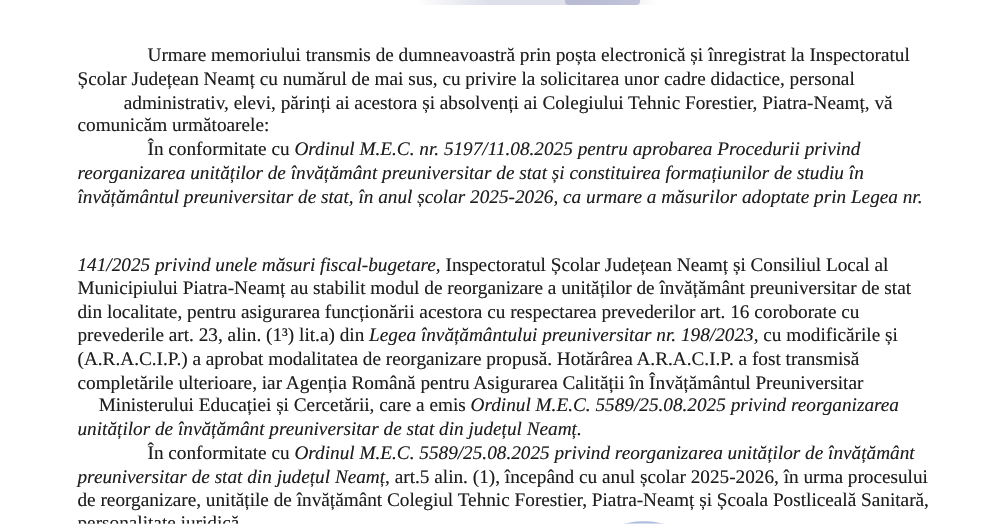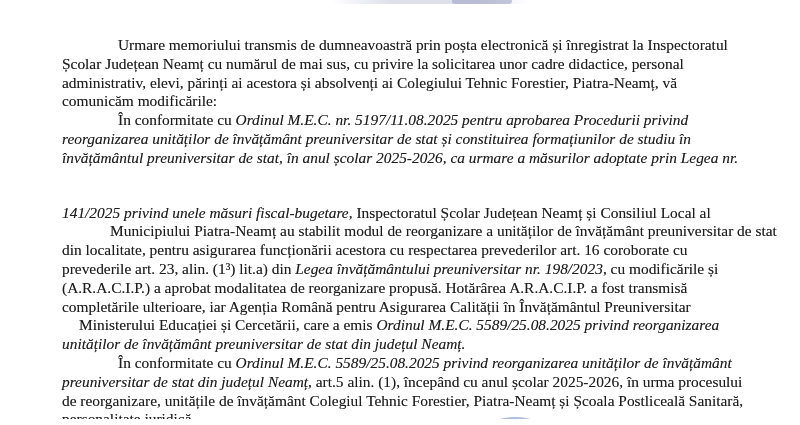--- a/index.html
+++ b/index.html
@@ -68,29 +68,29 @@
 </head>
 <body>
 
 <div class="page">
   <div class="top-artifact" style="background: linear-gradient(to right, transparent, rgb(195, 198, 216) 30%, rgb(195, 198, 216) 70%, transparent);"></div>
   <div class="top-artifact-dark" style="background: rgb(159, 164, 196);"></div>
   <div class="text-block">
       <div class="para">
         <div class="line first" style="word-spacing: 0px;"><span class="seg">Urmare memoriului transmis de dumneavoastră prin poșta electronică și înregistrat la Inspectoratul</span></div>
         <div class="line" style="word-spacing: 0px;"><span class="seg">Școlar Județean Neamț cu numărul de mai sus, cu privire la solicitarea unor cadre didactice, personal</span></div>
-        <div class="line" style="word-spacing: 0px;"><span class="seg">administrativ, elevi, părinți ai acestora și absolvenți ai Colegiului Tehnic Forestier, Piatra-Neamț, vă</span></div>
-        <div class="line end"><span class="seg">comunicăm modificările:</span></div>
+        <div class="line" style="word-spacing: 0px; margin-left: 37px;"><span class="seg">administrativ, elevi, părinți ai acestora și absolvenți ai Colegiului Tehnic Forestier, Piatra-Neamț, vă</span></div>
+        <div class="line end"><span class="seg">comunicăm următoarele:</span></div>
       </div>
       <div class="para">
         <div class="line first" style="word-spacing: 0px;"><span class="seg">În conformitate cu </span><span class="seg it">Ordinul M.E.C. nr. 5197/11.08.2025 pentru aprobarea Procedurii privind</span></div>
         <div class="line" style="word-spacing: 0px;"><span class="seg it">reorganizarea unităților de învățământ preuniversitar de stat și constituirea formațiunilor de studiu în</span></div>
         <div class="line" style="word-spacing: 0px;"><span class="seg it">învățământul preuniversitar de stat, în anul școlar 2025-2026, ca urmare a măsurilor adoptate prin Legea nr.</span></div>
         <div class="line" style="word-spacing: 0px; margin-top: 36px;"><span class="seg it">141/2025 privind unele măsuri fiscal-bugetare,</span><span class="seg"> Inspectoratul Școlar Județean Neamț și Consiliul Local al</span></div>
-        <div class="line" style="word-spacing: 0px; margin-left: 48px;"><span class="seg">Municipiului Piatra-Neamț au stabilit modul de reorganizare a unităților de învățământ preuniversitar de stat</span></div>
+        <div class="line" style="word-spacing: 0px;"><span class="seg">Municipiului Piatra-Neamț au stabilit modul de reorganizare a unităților de învățământ preuniversitar de stat</span></div>
         <div class="line" style="word-spacing: 0px;"><span class="seg">din localitate, pentru asigurarea funcționării acestora cu respectarea prevederilor art. 16 coroborate cu</span></div>
         <div class="line" style="word-spacing: 0px;"><span class="seg">prevederile art. 23, alin. (1³) lit.a) din </span><span class="seg it">Legea învățământului preuniversitar nr. 198/2023</span><span class="seg">, cu modificările și</span></div>
         <div class="line" style="word-spacing: 0px;"><span class="seg">(A.R.A.C.I.P.) a aprobat modalitatea de reorganizare propusă. Hotărârea A.R.A.C.I.P. a fost transmisă</span></div>
         <div class="line" style="word-spacing: 0px;"><span class="seg">completările ulterioare, iar Agenția Română pentru Asigurarea Calității în Învățământul Preuniversitar</span></div>
         <div class="line" style="word-spacing: 0px; margin-left: 17px;"><span class="seg">Ministerului Educației și Cercetării, care a emis </span><span class="seg it">Ordinul M.E.C. 5589/25.08.2025 privind reorganizarea</span></div>
         <div class="line end"><span class="seg it">unităților de învățământ preuniversitar de stat din județul Neamț.</span></div>
       </div>
       <div class="para">
         <div class="line first" style="word-spacing: 0px;"><span class="seg">În conformitate cu </span><span class="seg it">Ordinul M.E.C. 5589/25.08.2025 privind reorganizarea unităților de învățământ</span></div>
         <div class="line" style="word-spacing: 0px;"><span class="seg it">preuniversitar de stat din județul Neamț</span><span class="seg">, art.5 alin. (1), începând cu anul școlar 2025-2026, în urma procesului</span></div>

